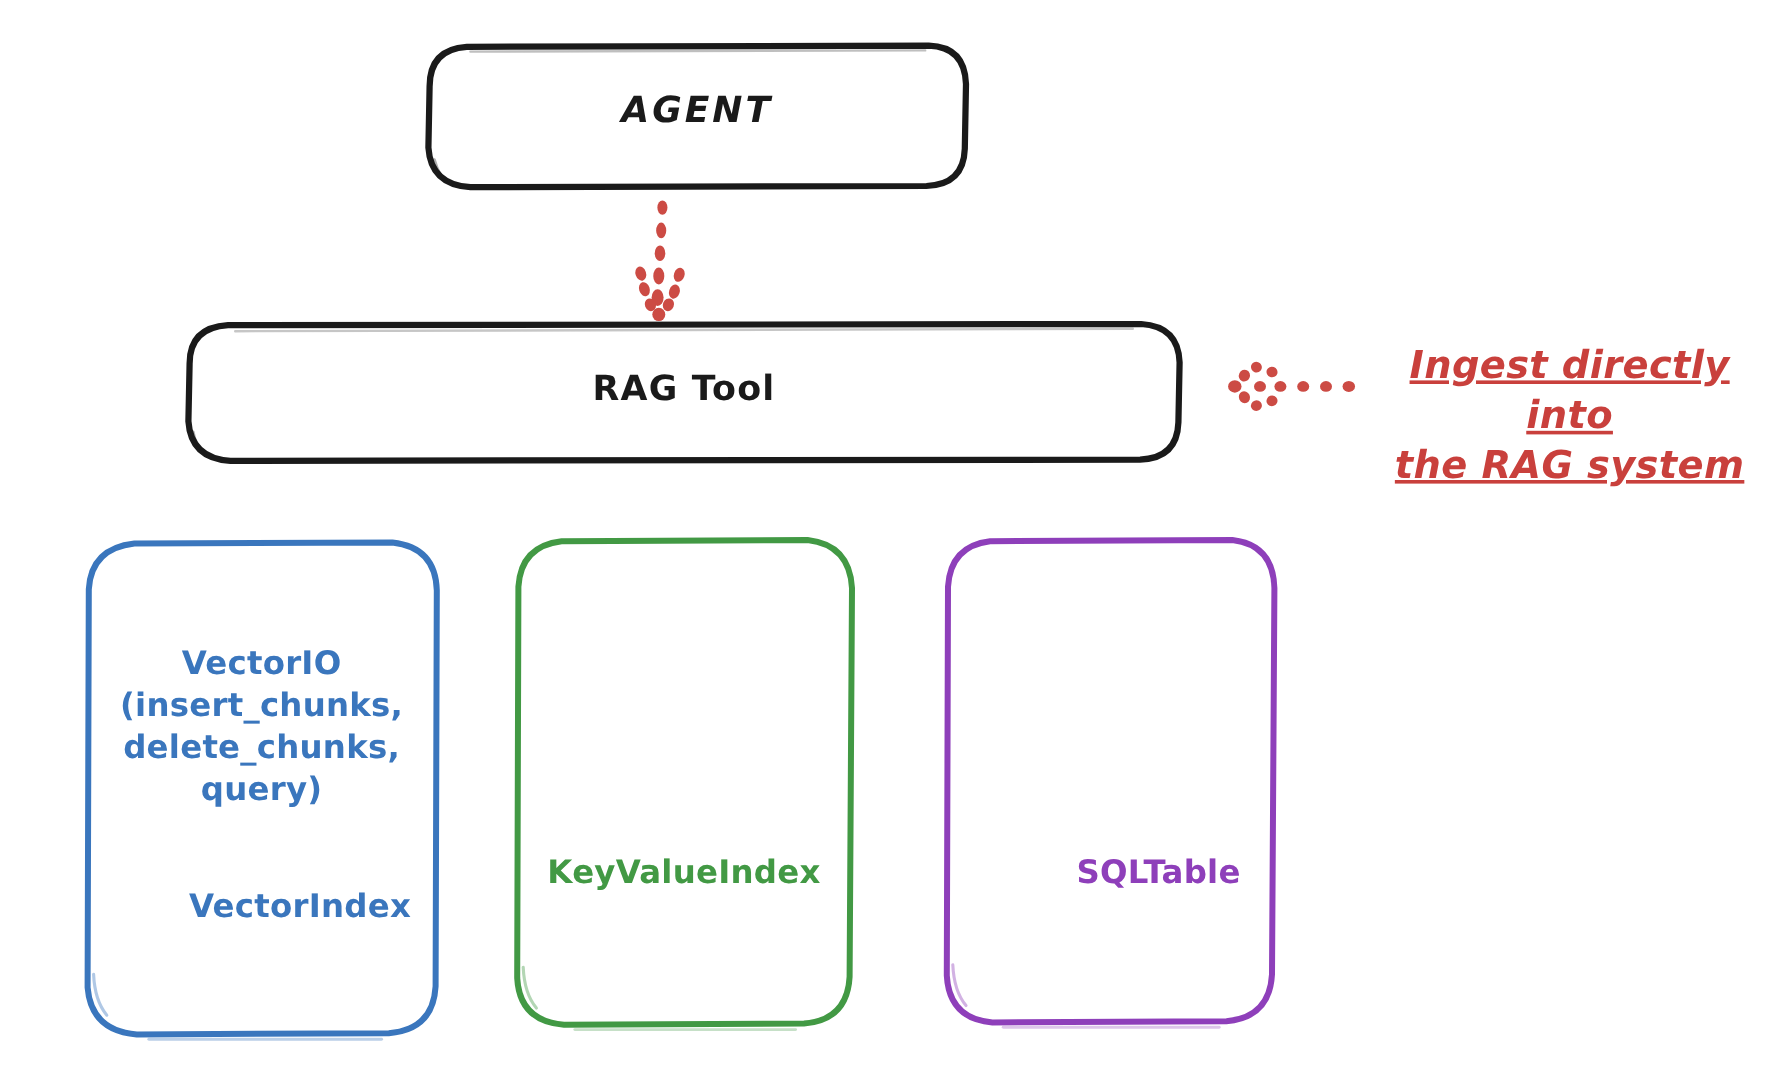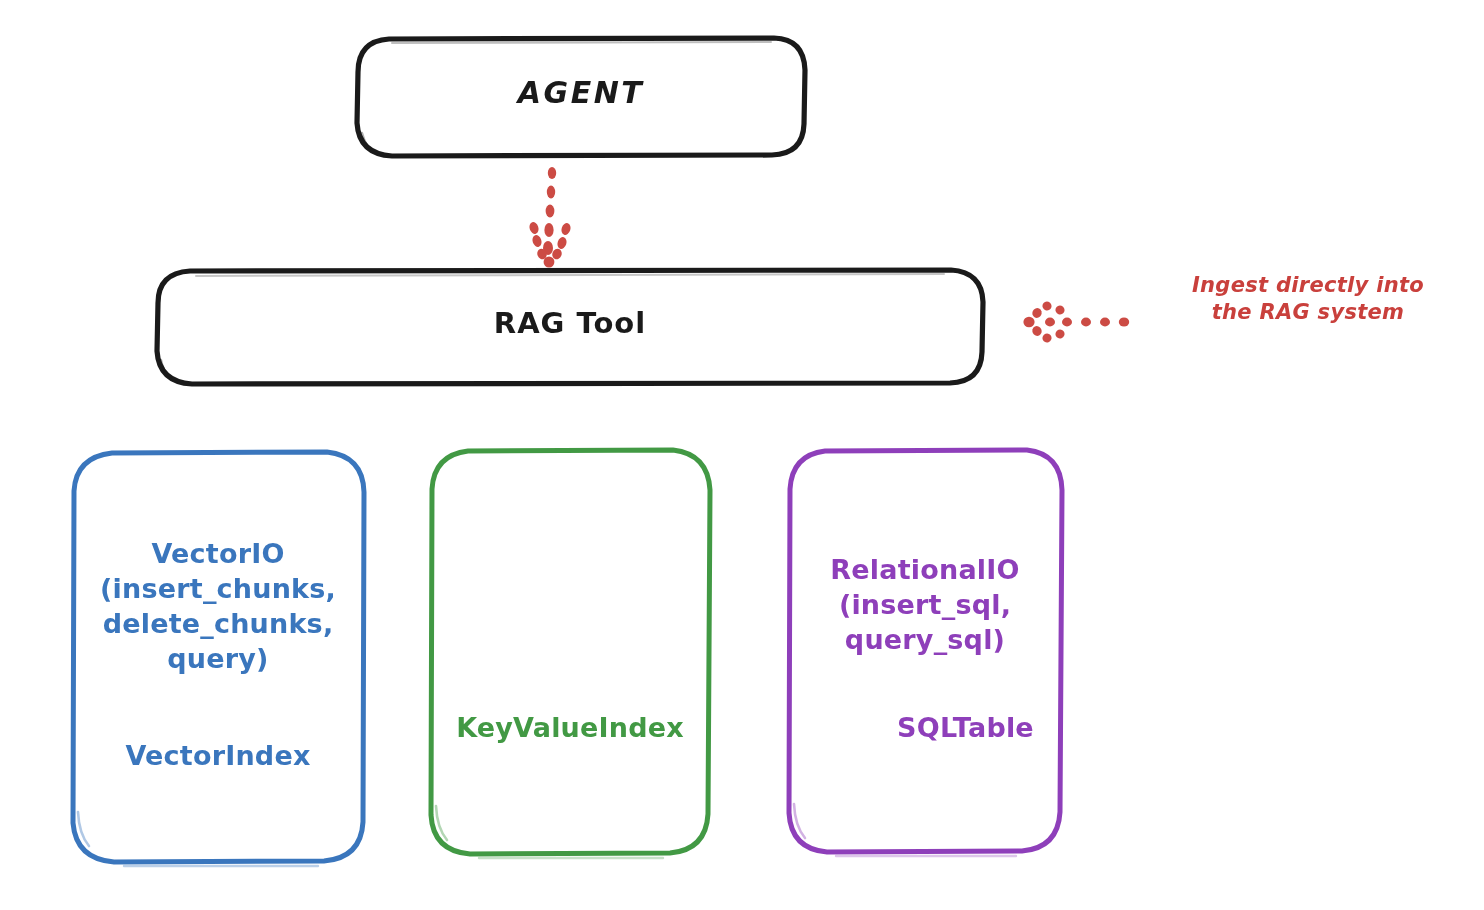--- a/index.html
+++ b/index.html
@@ -63,39 +63,40 @@
     letter-spacing: 0.2px;
   }
   .store-sub {
     position: absolute;
     text-align: center;
     font-size: 27px;
     font-weight: 600;
     letter-spacing: 0.2px;
   }
   #vector-title { left: 72px;  top: 536px; width: 292px; color: #3a76bd; }
-  #vector-sub   { left: 72px;  top: 740px; width: 292px; color: #3a76bd; }
+  #vector-sub   { left: 72px;  top: 740px; width: 292px; color: #3a76bd; padding-left: 32px; }
   #kv-title     { left: 430px; top: 552px; width: 280px; color: #429944; }
   #kv-sub       { left: 430px; top: 712px; width: 280px; color: #429944; text-align: center; }
   #rel-title    { left: 788px; top: 552px; width: 274px; color: #8e3fba; }
   #rel-sub      { left: 788px; top: 712px; width: 307px; color: #8e3fba; margin-left: 24px; }
 
   #ingest-note {
     position: absolute;
     left: 1140px;
-    top: 272px;
+    top: 284px;
     width: 336px;
     text-align: center;
-    font-size: 21px;
+    font-size: 32px;
     font-weight: 600;
     font-style: italic;
     line-height: 1.30;
     white-space: pre-line;
     color: #c9403c;
     letter-spacing: 0.3px;
+    text-decoration: underline;
   }
 </style>
 </head>
 <body>
 
 <div id="canvas">
 
   <svg class="layer" viewBox="0 0 1484 910" xmlns="http://www.w3.org/2000/svg">
 
     <g>
@@ -171,21 +172,18 @@
   <div class="node-label" id="agent-label">AGENT</div>
 
   <div class="store-title" id="vector-title">VectorIO
 (insert_chunks,
 delete_chunks,
 query)</div>
   <div class="store-sub" id="vector-sub">VectorIndex</div>
 
   <div class="store-sub" id="kv-sub">KeyValueIndex</div>
 
-  <div class="store-title" id="rel-title">RelationalIO
-(insert_sql,
-query_sql)</div>
   <div class="store-sub" id="rel-sub">SQLTable</div>
 
   <div id="ingest-note">Ingest directly into
 the RAG system</div>
 
 </div>
 
 </body></html>

